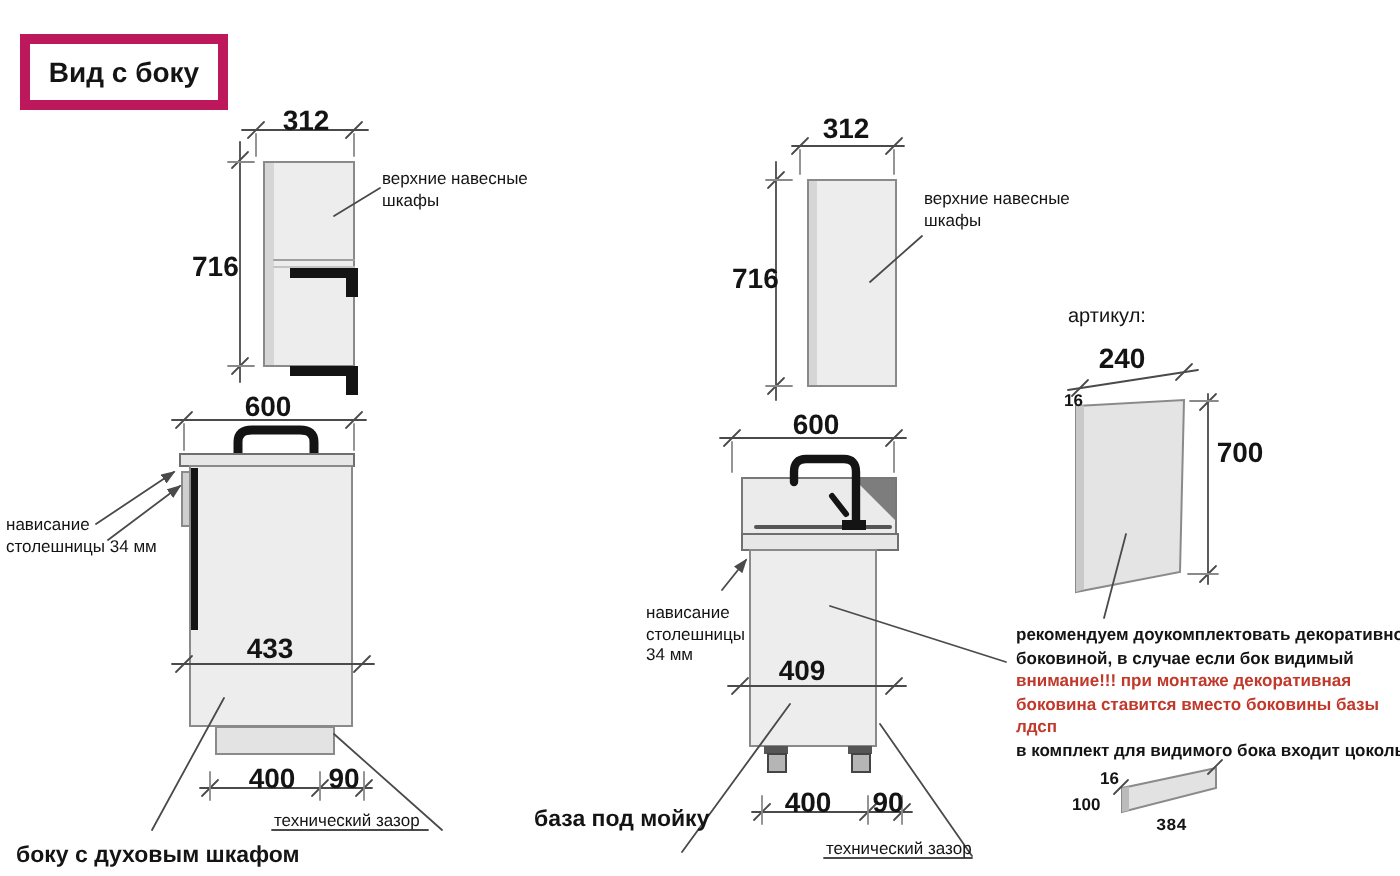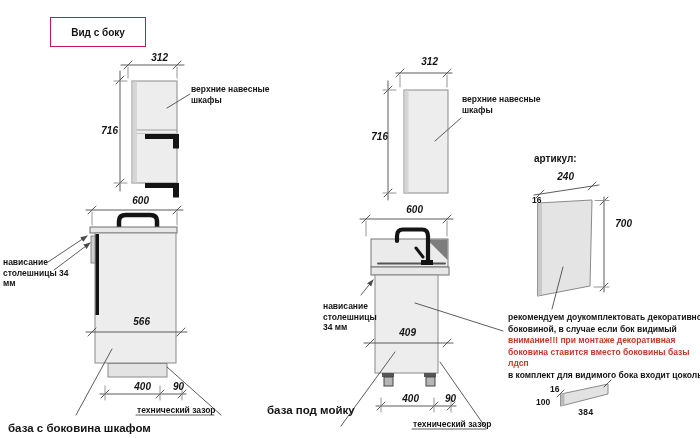--- a/index.html
+++ b/index.html
@@ -3,27 +3,27 @@
 <meta charset="utf-8">
 <style>
   html,body{margin:0;padding:0;background:#fff;}
   .canvas{
     position:relative;width:700px;height:438px;background:#ffffff;
     font-family:"Liberation Sans", sans-serif;color:#141414;overflow:hidden;
   }
   .canvas svg{position:absolute;left:0;top:0;}
   .abs{position:absolute;}
   .title-box{
-    left:10px;top:17px;width:94px;height:28px;border:1px solid #be185d;
+    left:10px;top:17px;width:94px;height:28px;border:5px solid #be185d;
     display:flex;align-items:center;justify-content:center;
-    font-size:10px;font-weight:bold;margin-left:40px;
+    font-size:14px;font-weight:bold;
   }
-  .dim{font-size:10px;font-weight:bold;text-align:right;white-space:nowrap;font-style:italic;}
+  .dim{font-size:14px;font-weight:bold;text-align:center;white-space:nowrap;}
   .dim-sm{font-size:8.5px;font-weight:bold;text-align:left;white-space:nowrap;}
-  .lbl{font-size:8.5px;font-weight:bold;line-height:10.5px;}
+  .lbl{font-size:8.5px;font-weight:normal;line-height:10.5px;}
   .caption{font-size:11.5px;font-weight:bold;white-space:nowrap;}
   .note{left:508px;top:312px;width:200px;font-size:8.5px;font-weight:bold;line-height:11.5px;}
   .note span{display:block;}
   .note .warn{color:#c0392b;}
 </style>
 </head>
 <body>
 
 <div class="canvas">
 
@@ -190,25 +190,25 @@
   </svg>
 
   <div class="abs title-box">Вид с боку</div>
 
   <div class="abs dim" style="left:138px;top:52px;width:30px;">312</div>
   <div class="abs dim" style="left:96px;top:125px;width:22px;">716</div>
   <div class="abs lbl" style="left:191px;top:84px;width:82px;">верхние навесные шкафы</div>
 
   <div class="abs dim" style="left:119px;top:195px;width:30px;">600</div>
   <div class="abs lbl" style="left:3px;top:257px;width:80px;">нависание столешницы 34 мм</div>
-  <div class="abs dim" style="left:120px;top:316px;width:30px;">566</div>
+  <div class="abs dim" style="left:120px;top:316px;width:30px;">433</div>
   <div class="abs dim" style="left:121px;top:381px;width:30px;">400</div>
   <div class="abs dim" style="left:160px;top:381px;width:24px;">90</div>
   <div class="abs lbl" style="left:137px;top:405px;width:80px;">технический зазор</div>
-  <div class="abs caption" style="left:8px;top:422px;">база с боковина шкафом</div>
+  <div class="abs caption" style="left:8px;top:422px;">боку с духовым шкафом</div>
 
   <div class="abs dim" style="left:408px;top:56px;width:30px;">312</div>
   <div class="abs dim" style="left:366px;top:131px;width:22px;">716</div>
   <div class="abs lbl" style="left:462px;top:94px;width:82px;">верхние навесные шкафы</div>
 
   <div class="abs dim" style="left:393px;top:204px;width:30px;">600</div>
   <div class="abs lbl" style="left:323px;top:301px;width:52px;">нависание столешницы 34 мм</div>
   <div class="abs dim" style="left:386px;top:327px;width:30px;">409</div>
   <div class="abs dim" style="left:389px;top:393px;width:30px;">400</div>
   <div class="abs dim" style="left:432px;top:393px;width:24px;">90</div>

